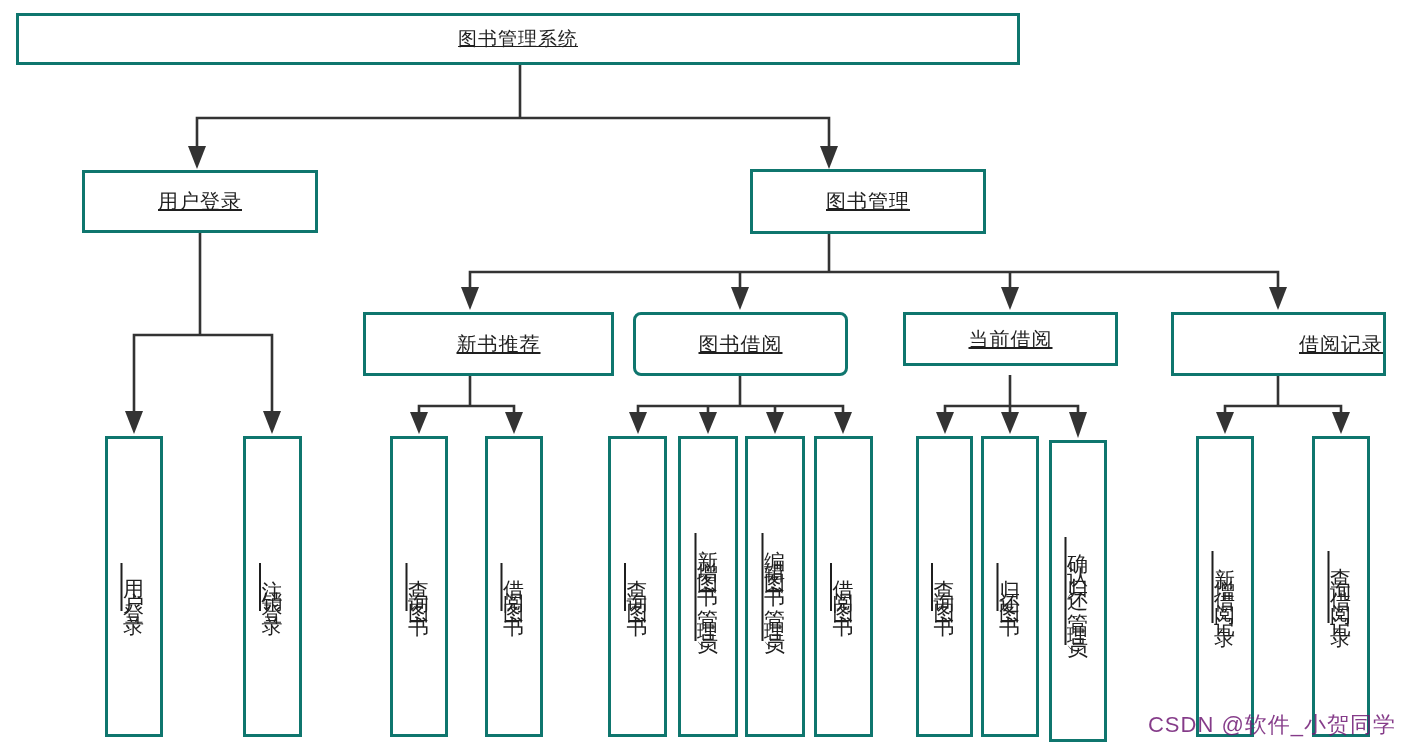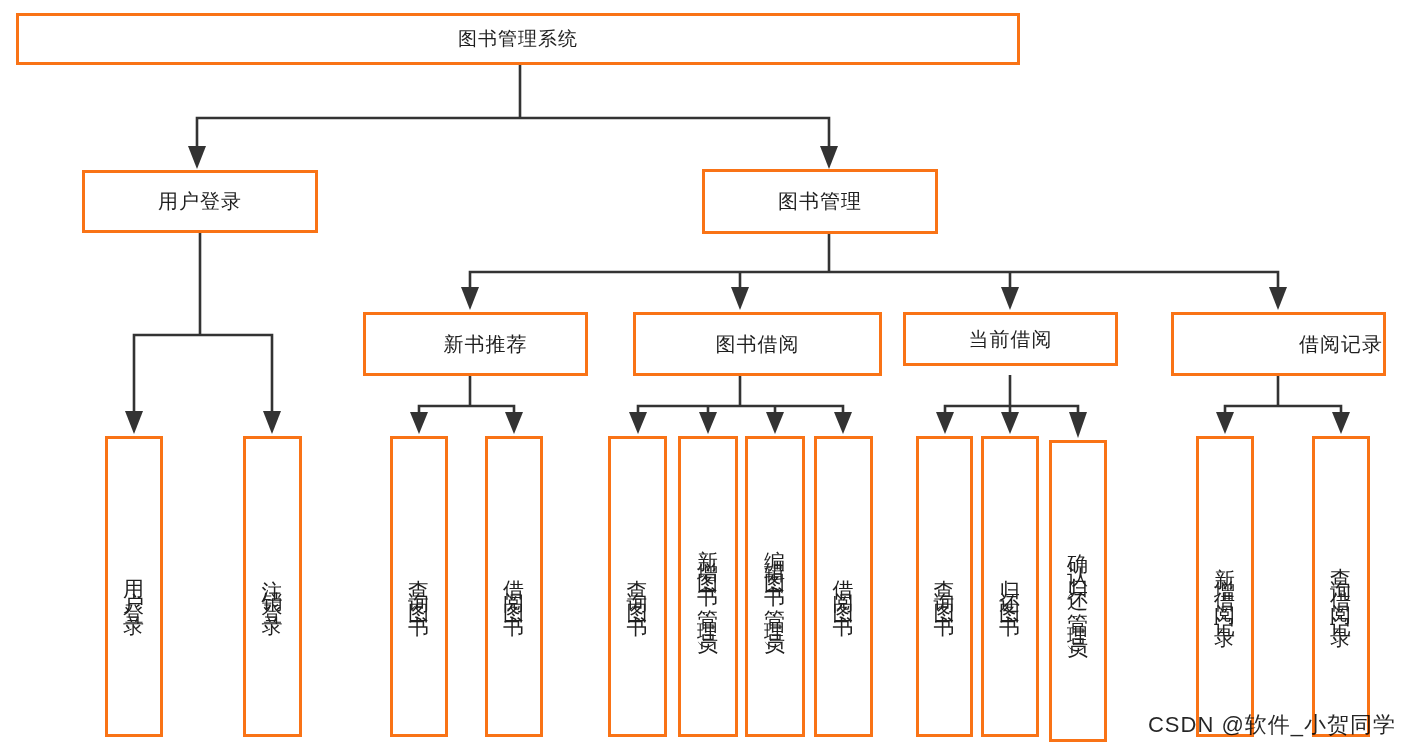--- a/index.html
+++ b/index.html
@@ -15,47 +15,48 @@
     background: #ffffff;
   }
   #connectors {
     position: absolute; left: 0; top: 0;
     width: 1405px; height: 747px;
     z-index: 0;
   }
   .box {
     position: absolute;
     background: #ffffff;
-    border: 3px solid #f97316;
+    border: 3px solid #0f766e;
     display: flex;
     align-items: center;
     justify-content: center;
     z-index: 1;
     color: #1f1f1f;
+    text-decoration: underline;
   }
   .hlabel {
     font-size: 20px;
     letter-spacing: 1px;
     white-space: nowrap;
   }
   .root .hlabel { font-size: 19px; }
   .leaf-label {
     writing-mode: vertical-rl;
     text-orientation: mixed;
     font-size: 21px;
     letter-spacing: 12px;
     line-height: 1;
     color: #1f1f1f;
   }
   #watermark {
     position: absolute;
     right: 9px;
     top: 710px;
     font-size: 22px;
-    color: #000000;
+    color: #701a75;
     opacity: 0.85;
     z-index: 2;
     white-space: nowrap;
     letter-spacing: 1px;
   }
 </style>
 </head>
 <body>
 
 <div id="canvas">
@@ -109,28 +110,28 @@
     </g>
   </svg>
 
   <div class="box root" style="left:16px; top:13px; width:1004px; height:52px;">
     <span class="hlabel">图书管理系统</span>
   </div>
 
   <div class="box" style="left:82px; top:170px; width:236px; height:63px;">
     <span class="hlabel">用户登录</span>
   </div>
-  <div class="box" style="left:702px; top:169px; width:236px; height:65px;">
+  <div class="box" style="left:750px; top:169px; width:236px; height:65px;">
     <span class="hlabel">图书管理</span>
   </div>
 
-  <div class="box" style="left:363px; top:312px; width:225px; height:64px;padding-left:20px;">
+  <div class="box" style="left:363px; top:312px; width:251px; height:64px;padding-left:20px;">
     <span class="hlabel">新书推荐</span>
   </div>
-  <div class="box" style="left:633px; top:312px; width:249px; height:64px;">
+  <div class="box" style="left:633px; top:312px; width:215px; height:64px;border-radius:8px;">
     <span class="hlabel">图书借阅</span>
   </div>
   <div class="box" style="left:903px; top:312px; width:215px; height:54px;">
     <span class="hlabel">当前借阅</span>
   </div>
   <div class="box" style="left:1171px; top:312px; width:215px; height:64px;justify-content:flex-end;">
     <span class="hlabel">借阅记录</span>
   </div>
 
   <div class="box" style="left:105px; top:436px; width:58px; height:301px;">

